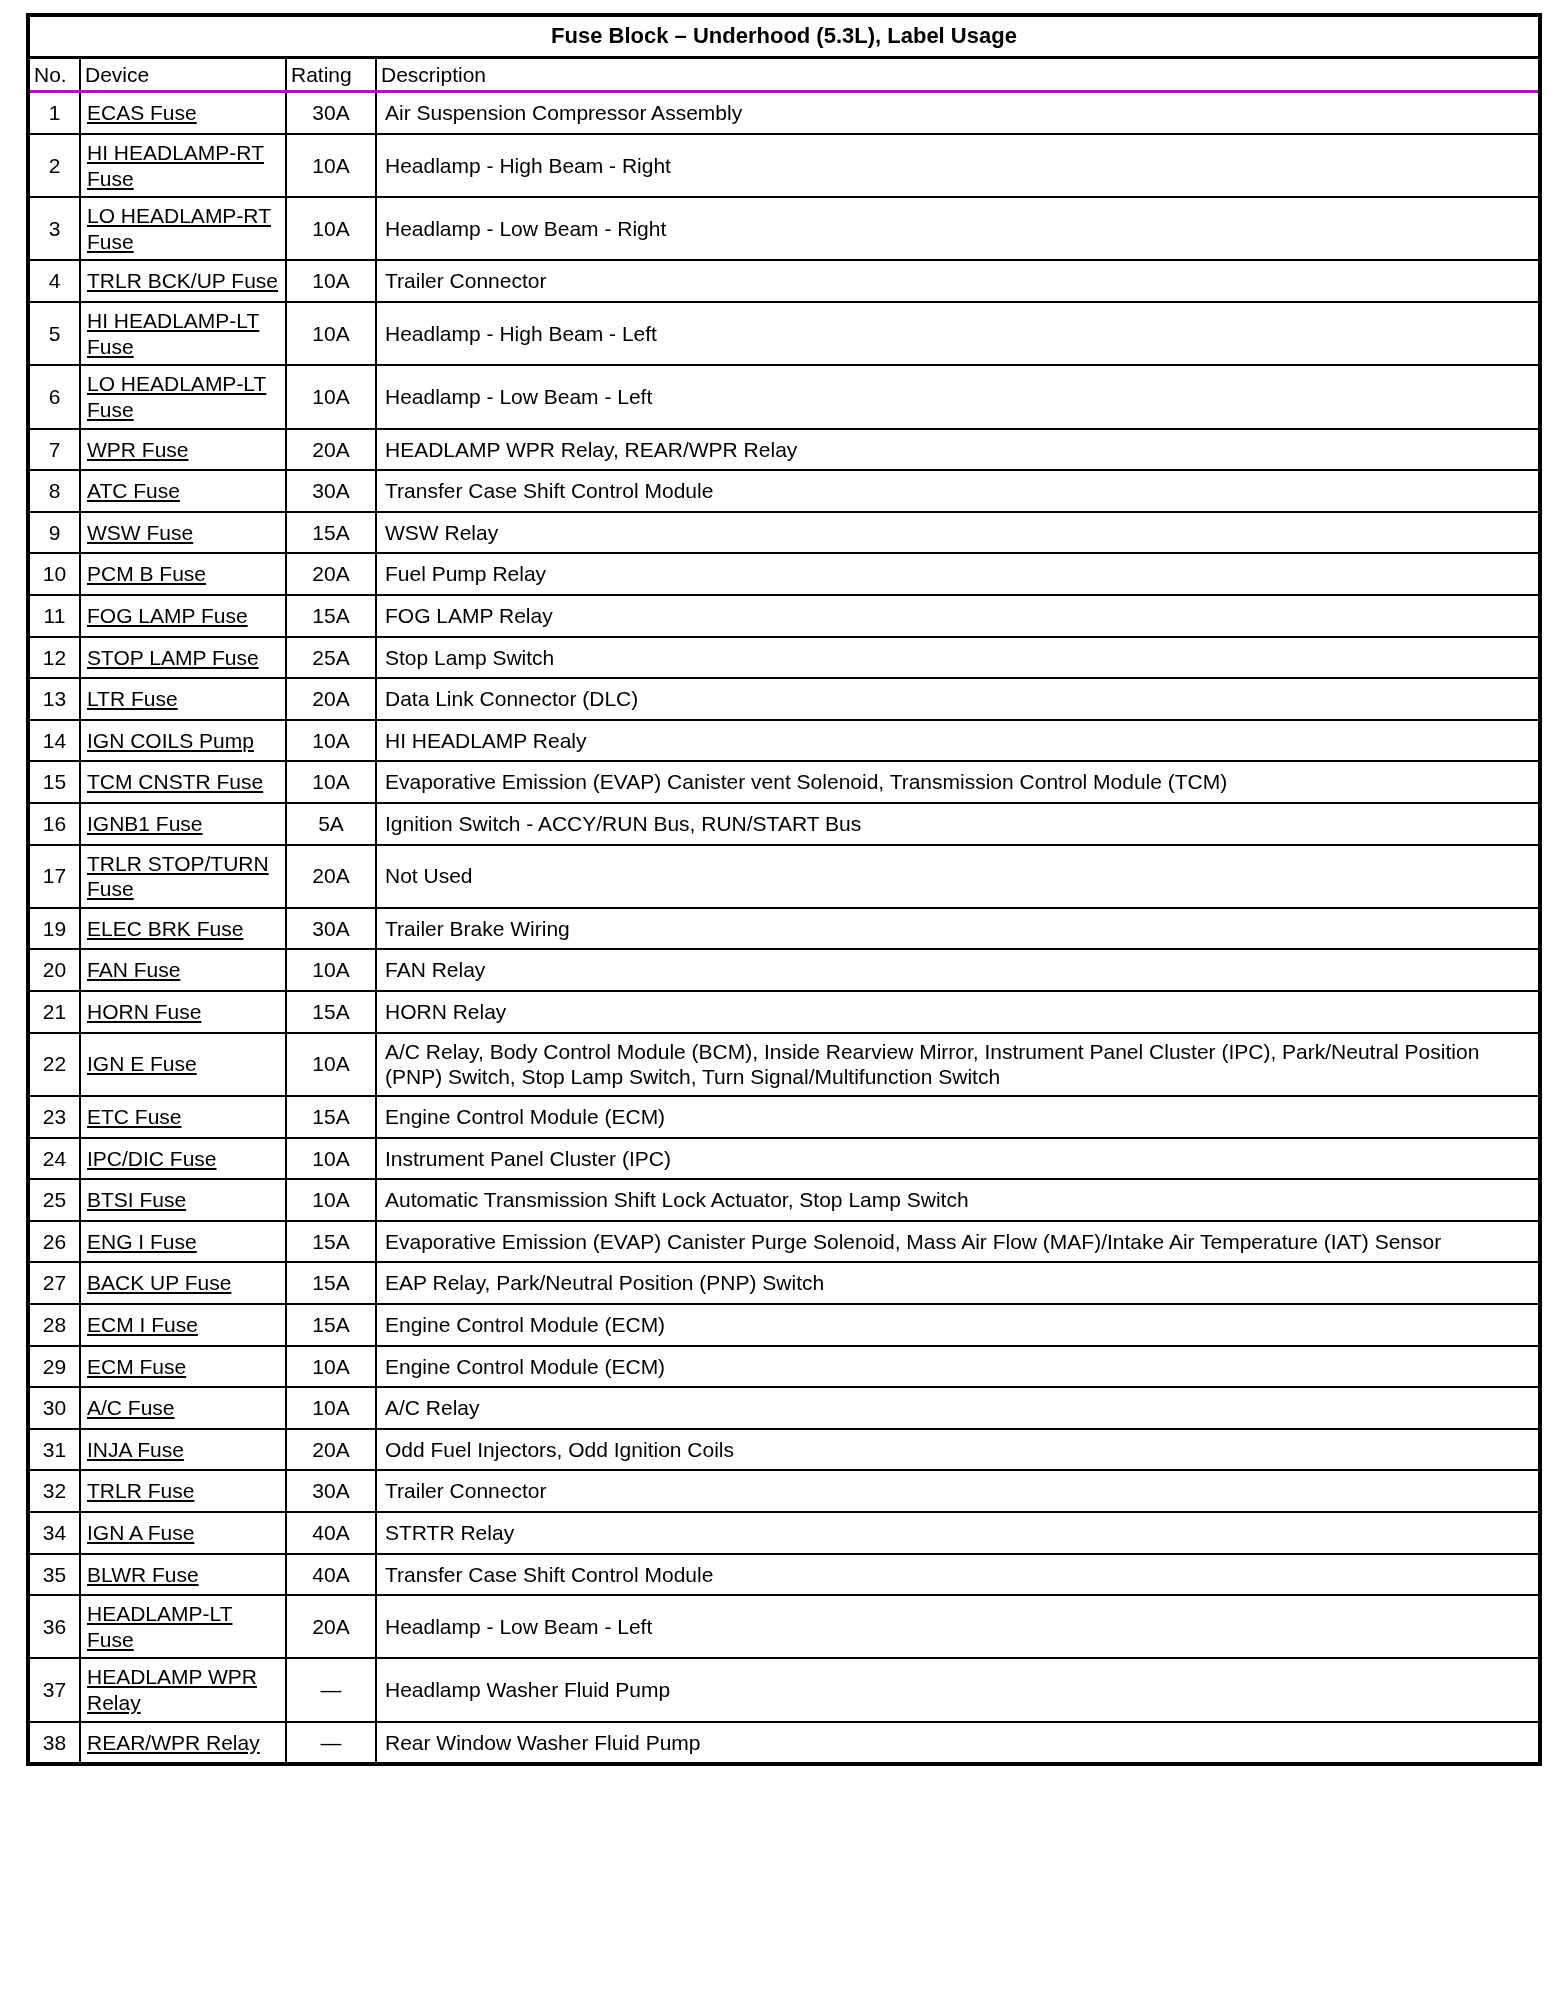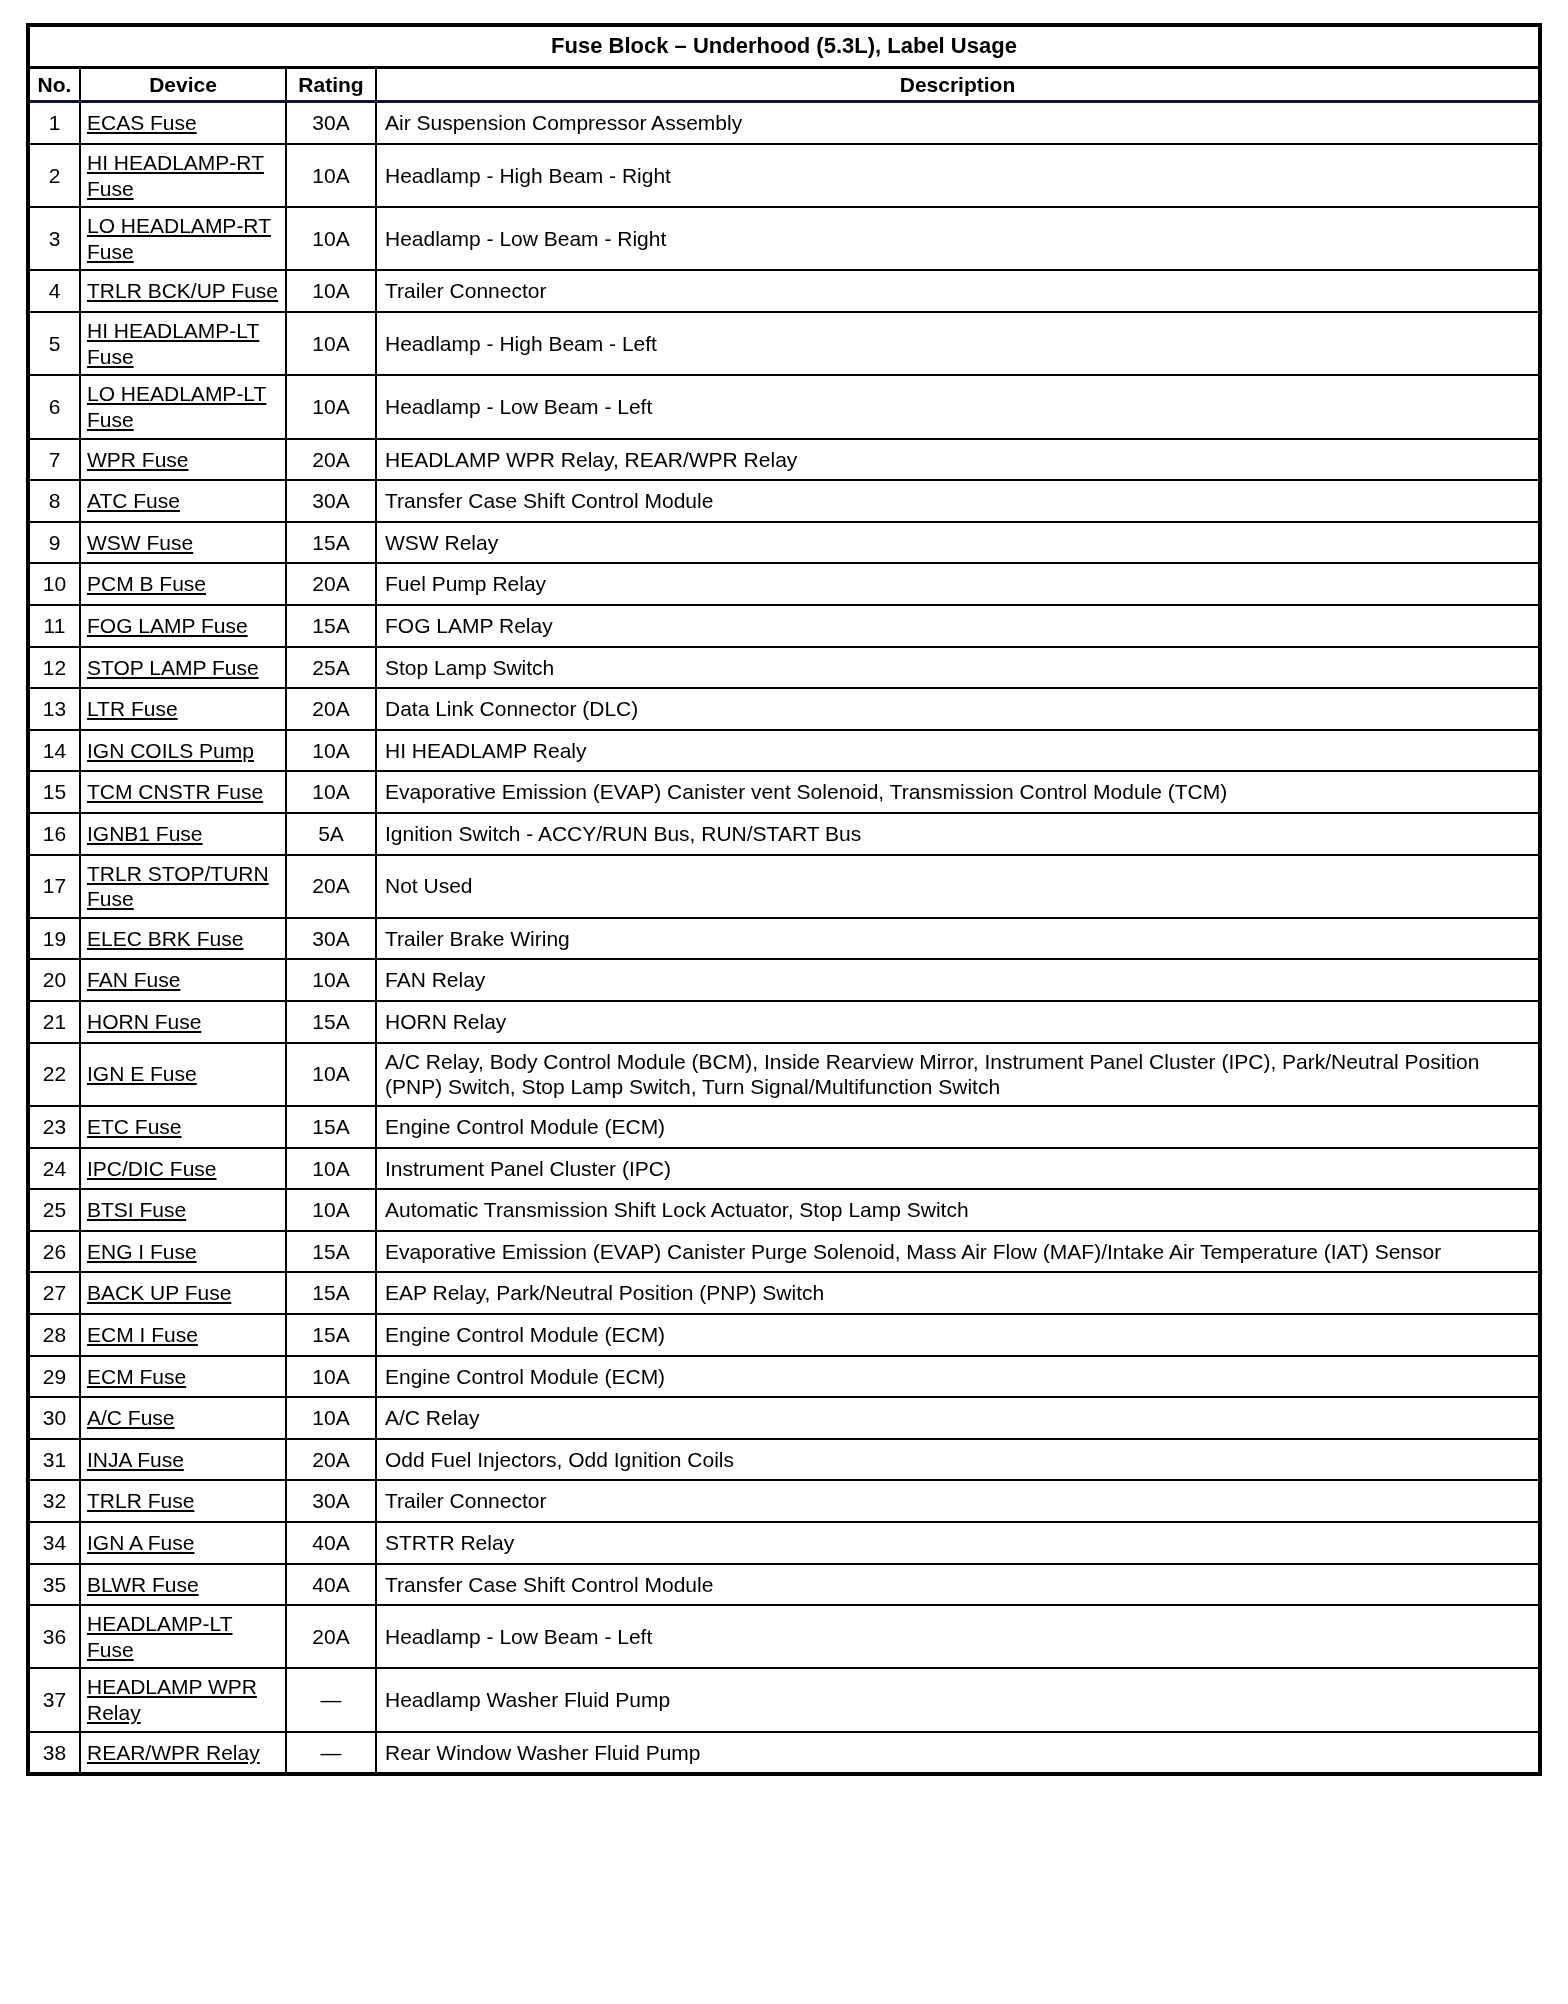--- a/index.html
+++ b/index.html
@@ -4,21 +4,21 @@
 <style>
   * { box-sizing: border-box; margin: 0; padding: 0; }
   html, body {
     background: #ffffff;
     font-family: "Liberation Sans", sans-serif;
     color: #000;
   }
   .page {
     width: 1568px;
     min-height: 2004px;
-    padding: 23px 26px 14px 26px;
+    padding: 13px 26px 14px 26px;
     background: #fff;
   }
   table.fuse-table {
     width: 100%;
     border-collapse: collapse;
     border: 4px solid #000;
     table-layout: fixed;
   }
   .fuse-table th, .fuse-table td {
     border: 2px solid #000;
@@ -28,24 +28,24 @@
     vertical-align: middle;
   }
   th.table-title {
     font-size: 22px;
     font-weight: bold;
     text-align: center;
     padding: 6px 8px;
     border-bottom: 3px solid #000;
   }
   tr.header-row th {
-    font-weight: bold;
-    text-align: center;
+    font-weight: normal;
+    text-align: left;
     padding: 3px 4px;
-    border-bottom: 3px solid #0f172a;
+    border-bottom: 3px solid #a21caf;
   }
   td.cell-no {
     text-align: center;
     padding: 7px 3px;
   }
   td.cell-device {
     text-align: left;
     padding: 5px 6px;
     text-decoration: underline;
   }

